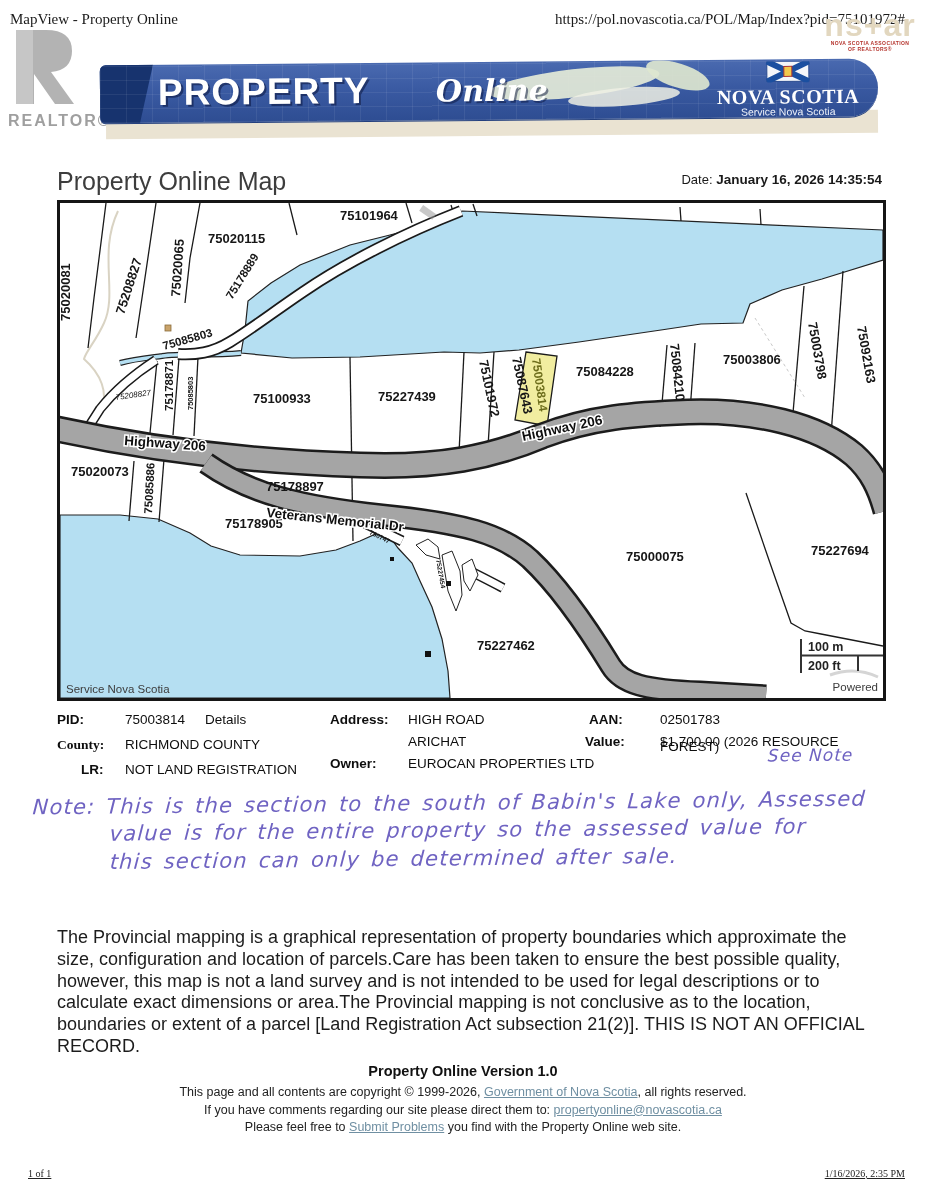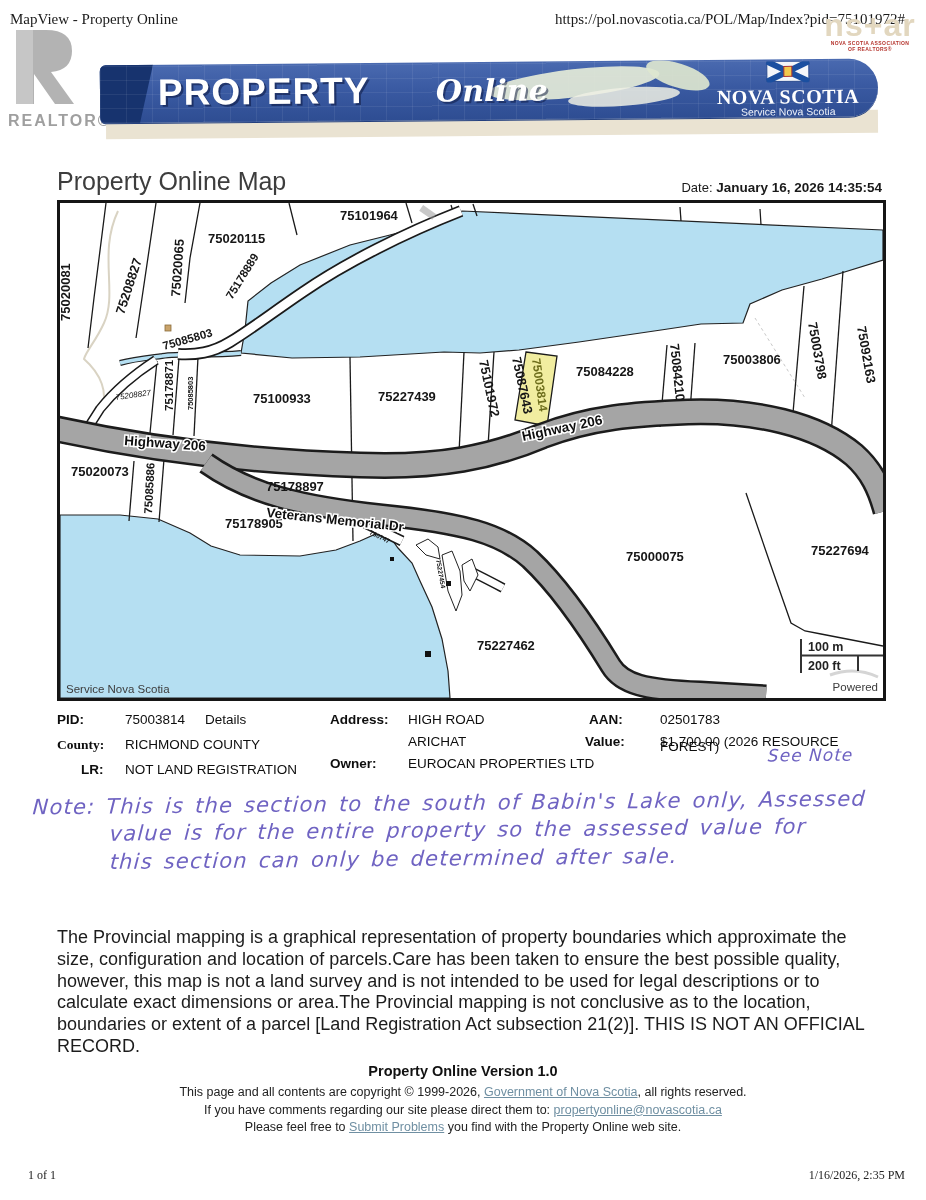--- a/index.html
+++ b/index.html
@@ -2,21 +2,21 @@
 <html><head>
 <meta charset="utf-8">
 <style>
   html,body{margin:0;padding:0;background:#ffffff;}
   body{width:926px;height:1200px;position:relative;overflow:hidden;
        font-family:"Liberation Sans",sans-serif;color:#111;}
   .abs{position:absolute;}
 
   
   .print-hdr{font-family:"Liberation Serif",serif;font-size:15px;color:#1a1a1a;}
-  .print-ftr{font-family:"Liberation Serif",serif;font-size:12px;color:#222;}
+  .print-ftr{font-family:"Liberation Serif",serif;font-size:10px;color:#222;text-decoration:underline;}
 
   
   .realtor-word{font-size:16px;font-weight:700;color:#9f9f9f;letter-spacing:2px;}
   .banner{left:100px;top:62px;width:778px;height:58px;
           background:linear-gradient(180deg,#4a6ab0 0%,#3a5aa2 45%,#2e4d92 100%);
           border-radius:6px 30px 30px 6px;transform:rotate(-0.5deg);
           box-shadow:0 1px 0 #24407e;overflow:hidden;z-index:2;}
   .banner::after{content:"";position:absolute;inset:0;border-radius:inherit;
           background:repeating-linear-gradient(90deg,rgba(255,255,255,.07) 0 1px,transparent 1px 26px),
                      repeating-linear-gradient(0deg,rgba(255,255,255,.07) 0 1px,transparent 1px 14px);}
@@ -106,21 +106,21 @@
   </div>
 </div>
 
 <div class="abs nsar">
   <div class="nsar-logo">ns+ar</div>
   <div class="nsar-cap">NOVA SCOTIA ASSOCIATION</div>
   <div class="nsar-cap">OF REALTORS®</div>
 </div>
 
 <div class="abs map-title" style="left:57px;top:167px;">Property Online Map</div>
-<div class="abs date-line" style="right:44px;top:180px;">
+<div class="abs date-line" style="right:44px;top:172px;">
   <span>Date:</span>
   <b>January 16, 2026 14:35:54</b>
 </div>
 
 <div class="abs map-box">
 <svg width="823" height="495" viewBox="0 0 823 495">
   <g>
 
     <path d="M 58,8 C 38,50 58,90 44,120 C 36,138 26,148 24,156 C 40,170 50,190 40,210" fill="none" stroke="#d9d3c3" stroke-width="2"></path>
 

